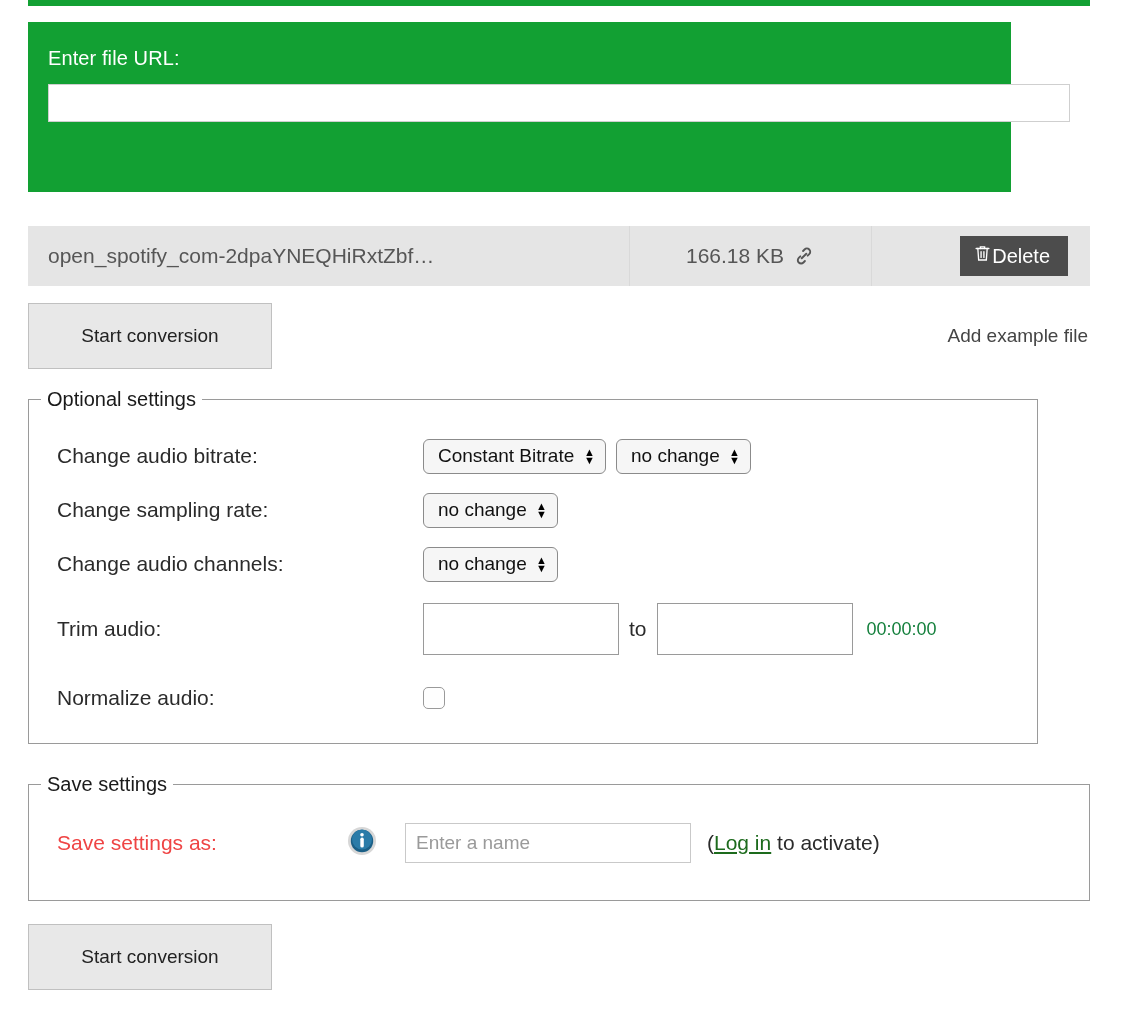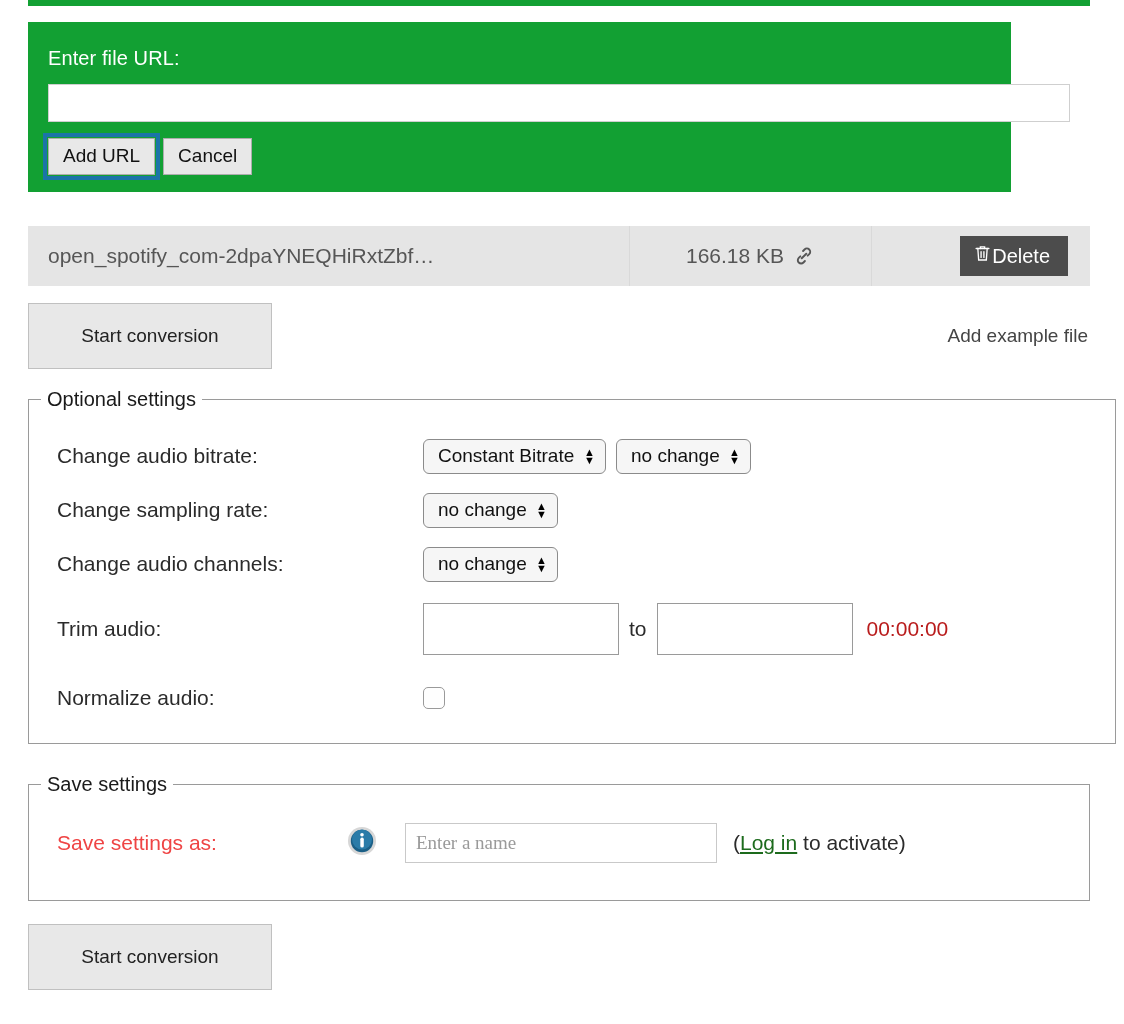--- a/index.html
+++ b/index.html
@@ -86,21 +86,21 @@
     color: #444; font-size: 19px; padding-right: 2px; cursor: pointer;
   }
 
   
   fieldset {
     position: absolute; margin: 0; border: 1px solid #9a9a9a; background: #fff;
   }
   legend {
     font-size: 20px; color: #1a1a1a; padding: 0 6px; margin-left: 12px;
   }
-  .fs-optional { left: 28px; top: 388px; width: 1088px; height: 356px; padding: 0; }
+  .fs-optional { left: 28px; top: 388px; width: 1010px; height: 356px; padding: 0; }
   .fs-save { left: 28px; top: 773px; width: 1062px; height: 128px; padding: 0; }
 
   .setting-row {
     display: flex; align-items: center; height: 54px; padding-left: 28px;
   }
   .setting-label {
     flex: 0 0 366px; font-size: 21px; color: #2b2b2b;
   }
   .sel {
     -webkit-appearance: none; appearance: none;
@@ -117,35 +117,35 @@
   }
   .sel-arrow span { display: block; height: 8px; }
 
   .txt-input {
     background: #fff; border: 1px solid #9a9a9a;
     font-family: "Liberation Sans", sans-serif; font-size: 18px;
     padding: 0 8px; color: #222;
   }
   .trim-a, .trim-b { width: 196px; height: 52px; }
   .trim-to { margin: 0 10px; font-size: 21px; color: #2b2b2b; }
-  .trim-dur { margin-left: 14px; font-size: 21px; color: #b91c1c; }
+  .trim-dur { margin-left: 14px; font-size: 18px; color: #15803d; }
 
   .chk {
     -webkit-appearance: none; appearance: none;
     width: 22px; height: 22px; border: 1px solid #9a9a9a; border-radius: 5px;
     background: #fefefe; cursor: pointer; margin: 0;
   }
 
   
   .save-row { display: flex; align-items: center; height: 70px; padding-left: 28px; }
   .save-label { flex: 0 0 290px; font-size: 21px; color: #ef4444; }
   .info-icon { flex: 0 0 auto; margin-right: 28px; }
   .name-input {
-    width: 312px; height: 40px; border: 1px solid #c9c9c9;
-    font-family: Liberation Serif, serif; font-size: 19px;
+    width: 286px; height: 40px; border: 1px solid #c9c9c9;
+    font-family: Liberation Sans, sans-serif; font-size: 19px;
     padding: 0 10px; color: #222;
   }
   .name-input::placeholder { color: #9a9a9a; }
   .activate-text { margin-left: 16px; font-size: 21px; color: #2b2b2b; }
   .login-link { color: #1d6b1d; text-decoration: underline; cursor: pointer; }
 
   .btn-start-bottom {
     position: absolute; left: 28px; top: 924px;
     background: #e8e8e8; border: 1px solid #c0c0c0;
     font-family: "Liberation Sans", sans-serif; font-size: 19px;
@@ -153,24 +153,20 @@
   }
 </style>
 </head>
 <body>
 
 <div class="top-strip"></div>
 
 <div class="url-panel">
   <div class="url-label">Enter file URL:</div>
   <input class="url-input" type="text" placeholder="" style="">
-  <div class="url-btn-row">
-    <button class="btn-gray btn-focus">Add URL</button>
-    <button class="btn-gray">Cancel</button>
-  </div>
 </div>
 
 <div class="file-row">
   <div class="file-name">open_spotify_com-2dpaYNEQHiRxtZbf…</div>
   <div class="file-size">
     <span>166.18 KB</span>
     <span class="link-icon">
       <svg width="22" height="22" viewBox="0 0 24 24" fill="none" stroke="currentColor" stroke-width="2.1" stroke-linecap="round">
         <path d="M9.5 14.5 14.5 9.5"></path>
         <path d="M11 6.5l1.6-1.6a3.6 3.6 0 0 1 5.1 5.1L16 11.6"></path>

